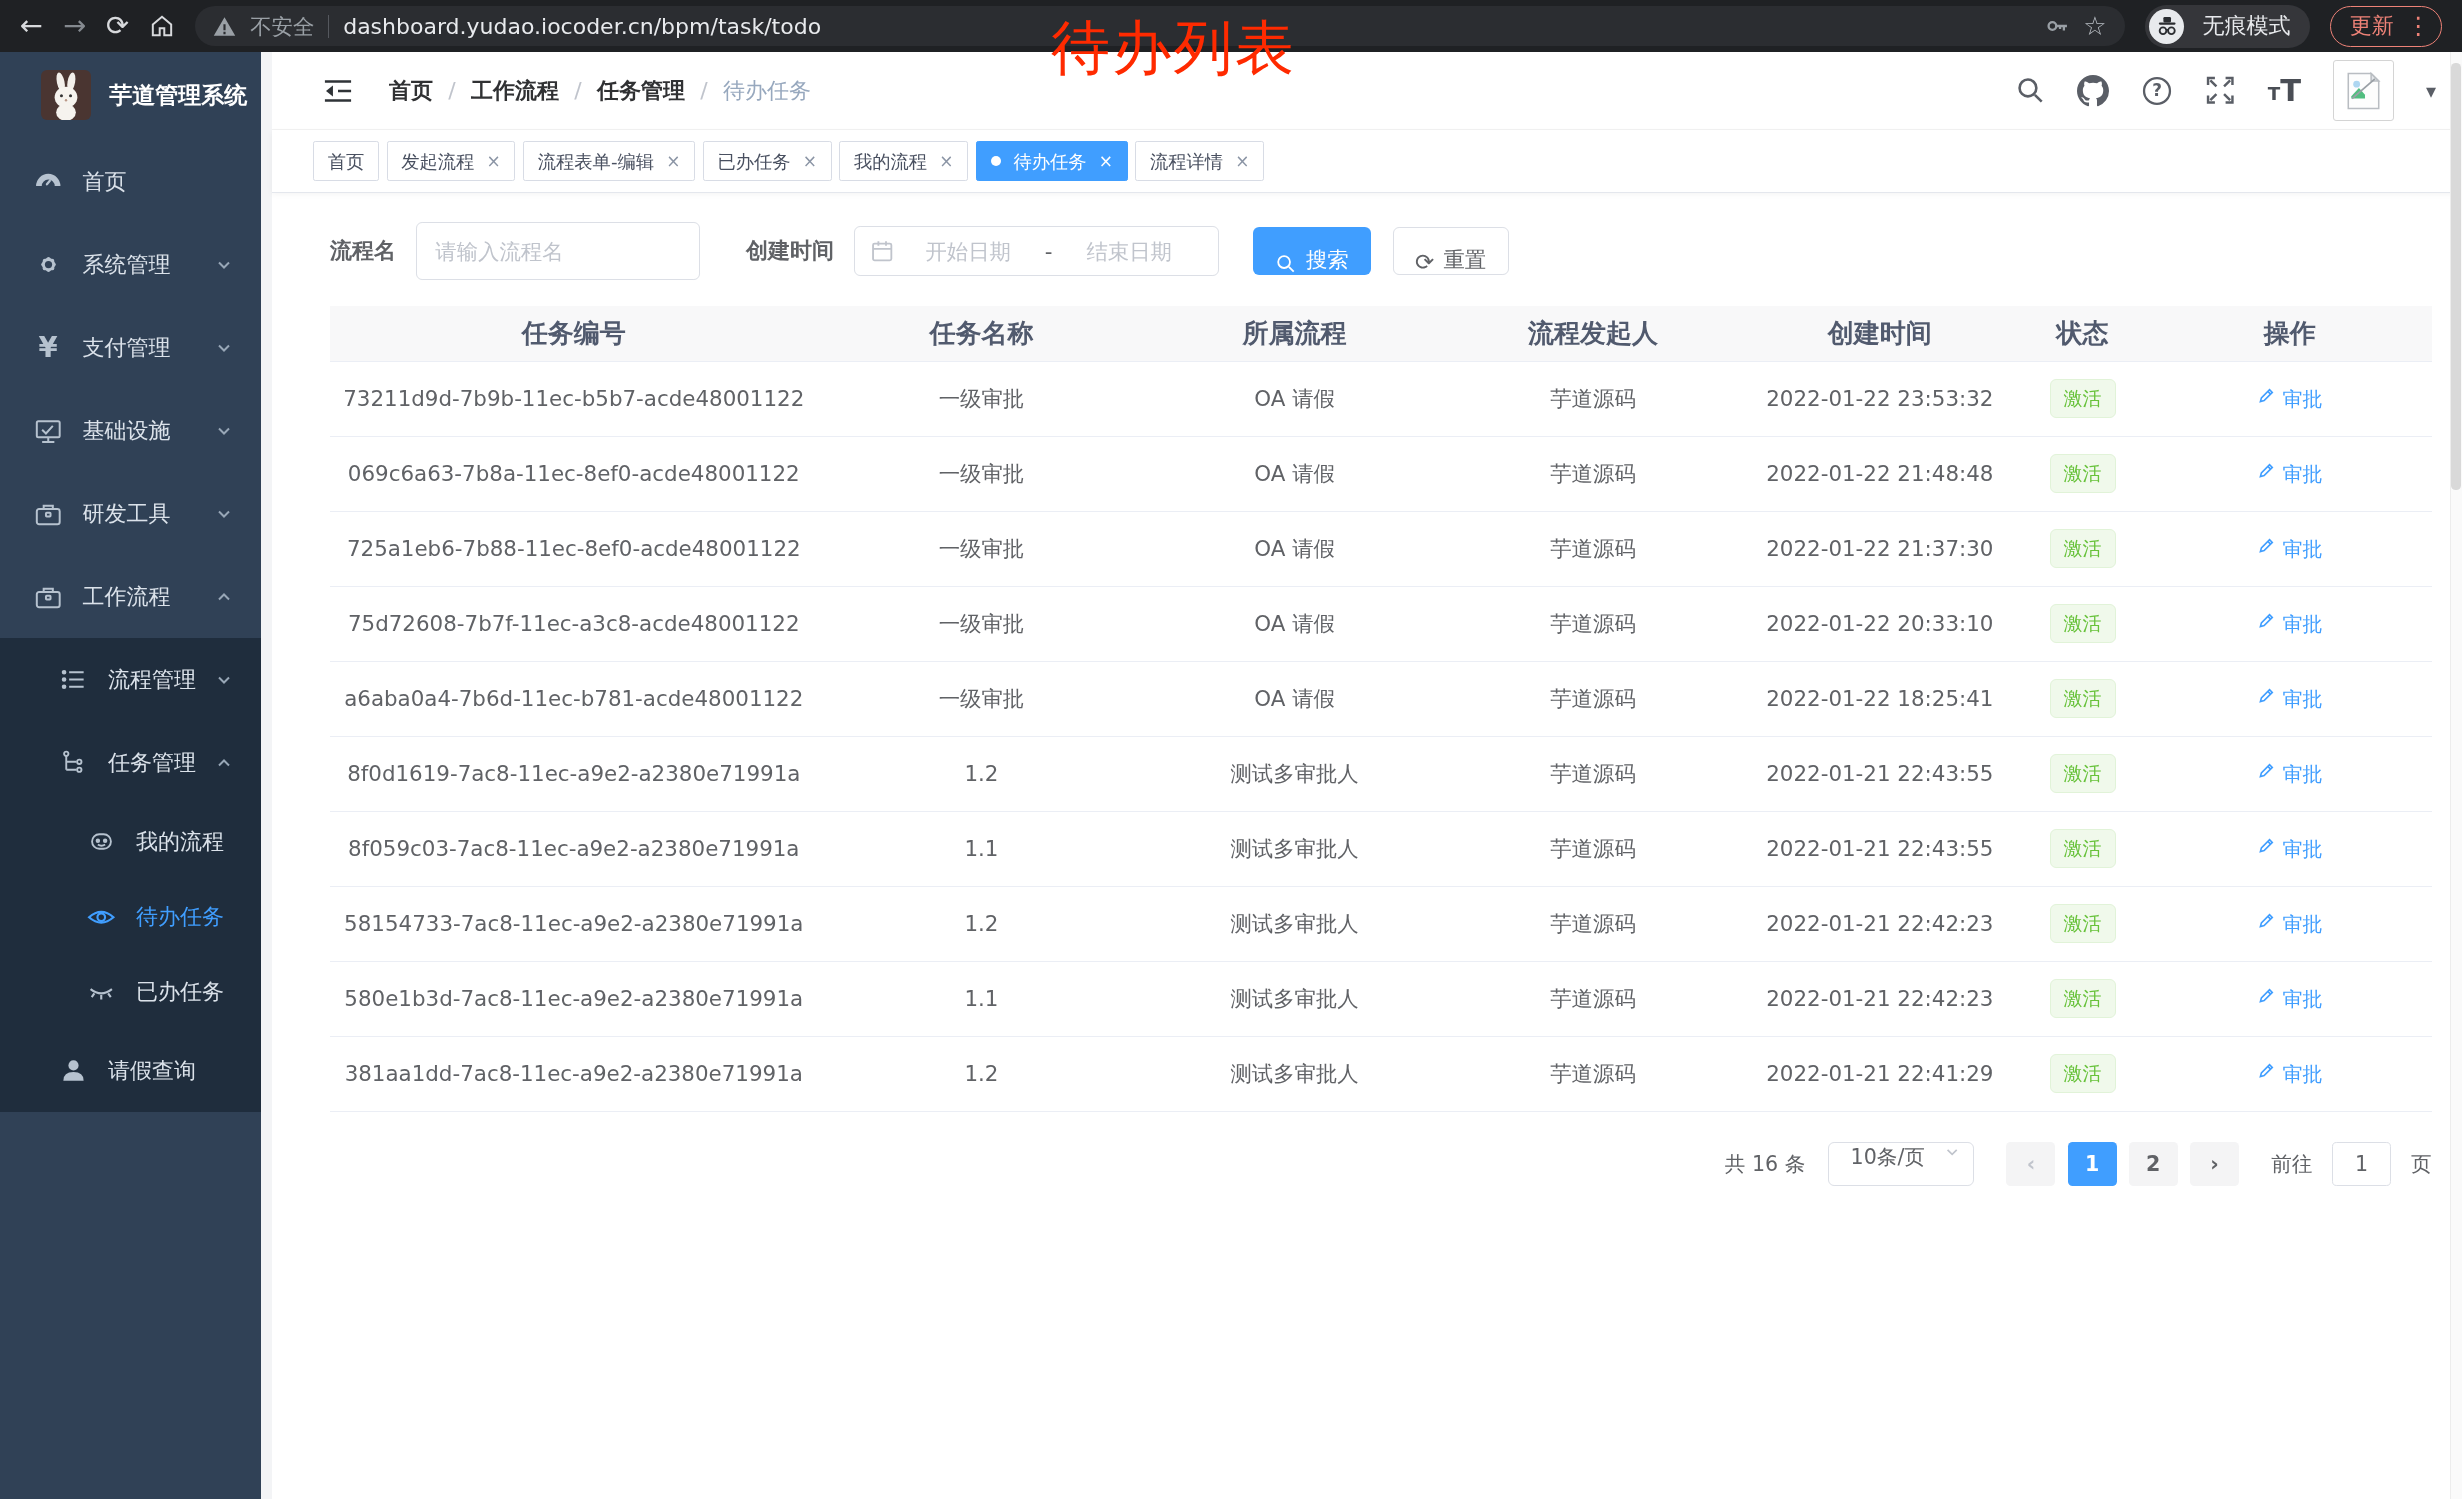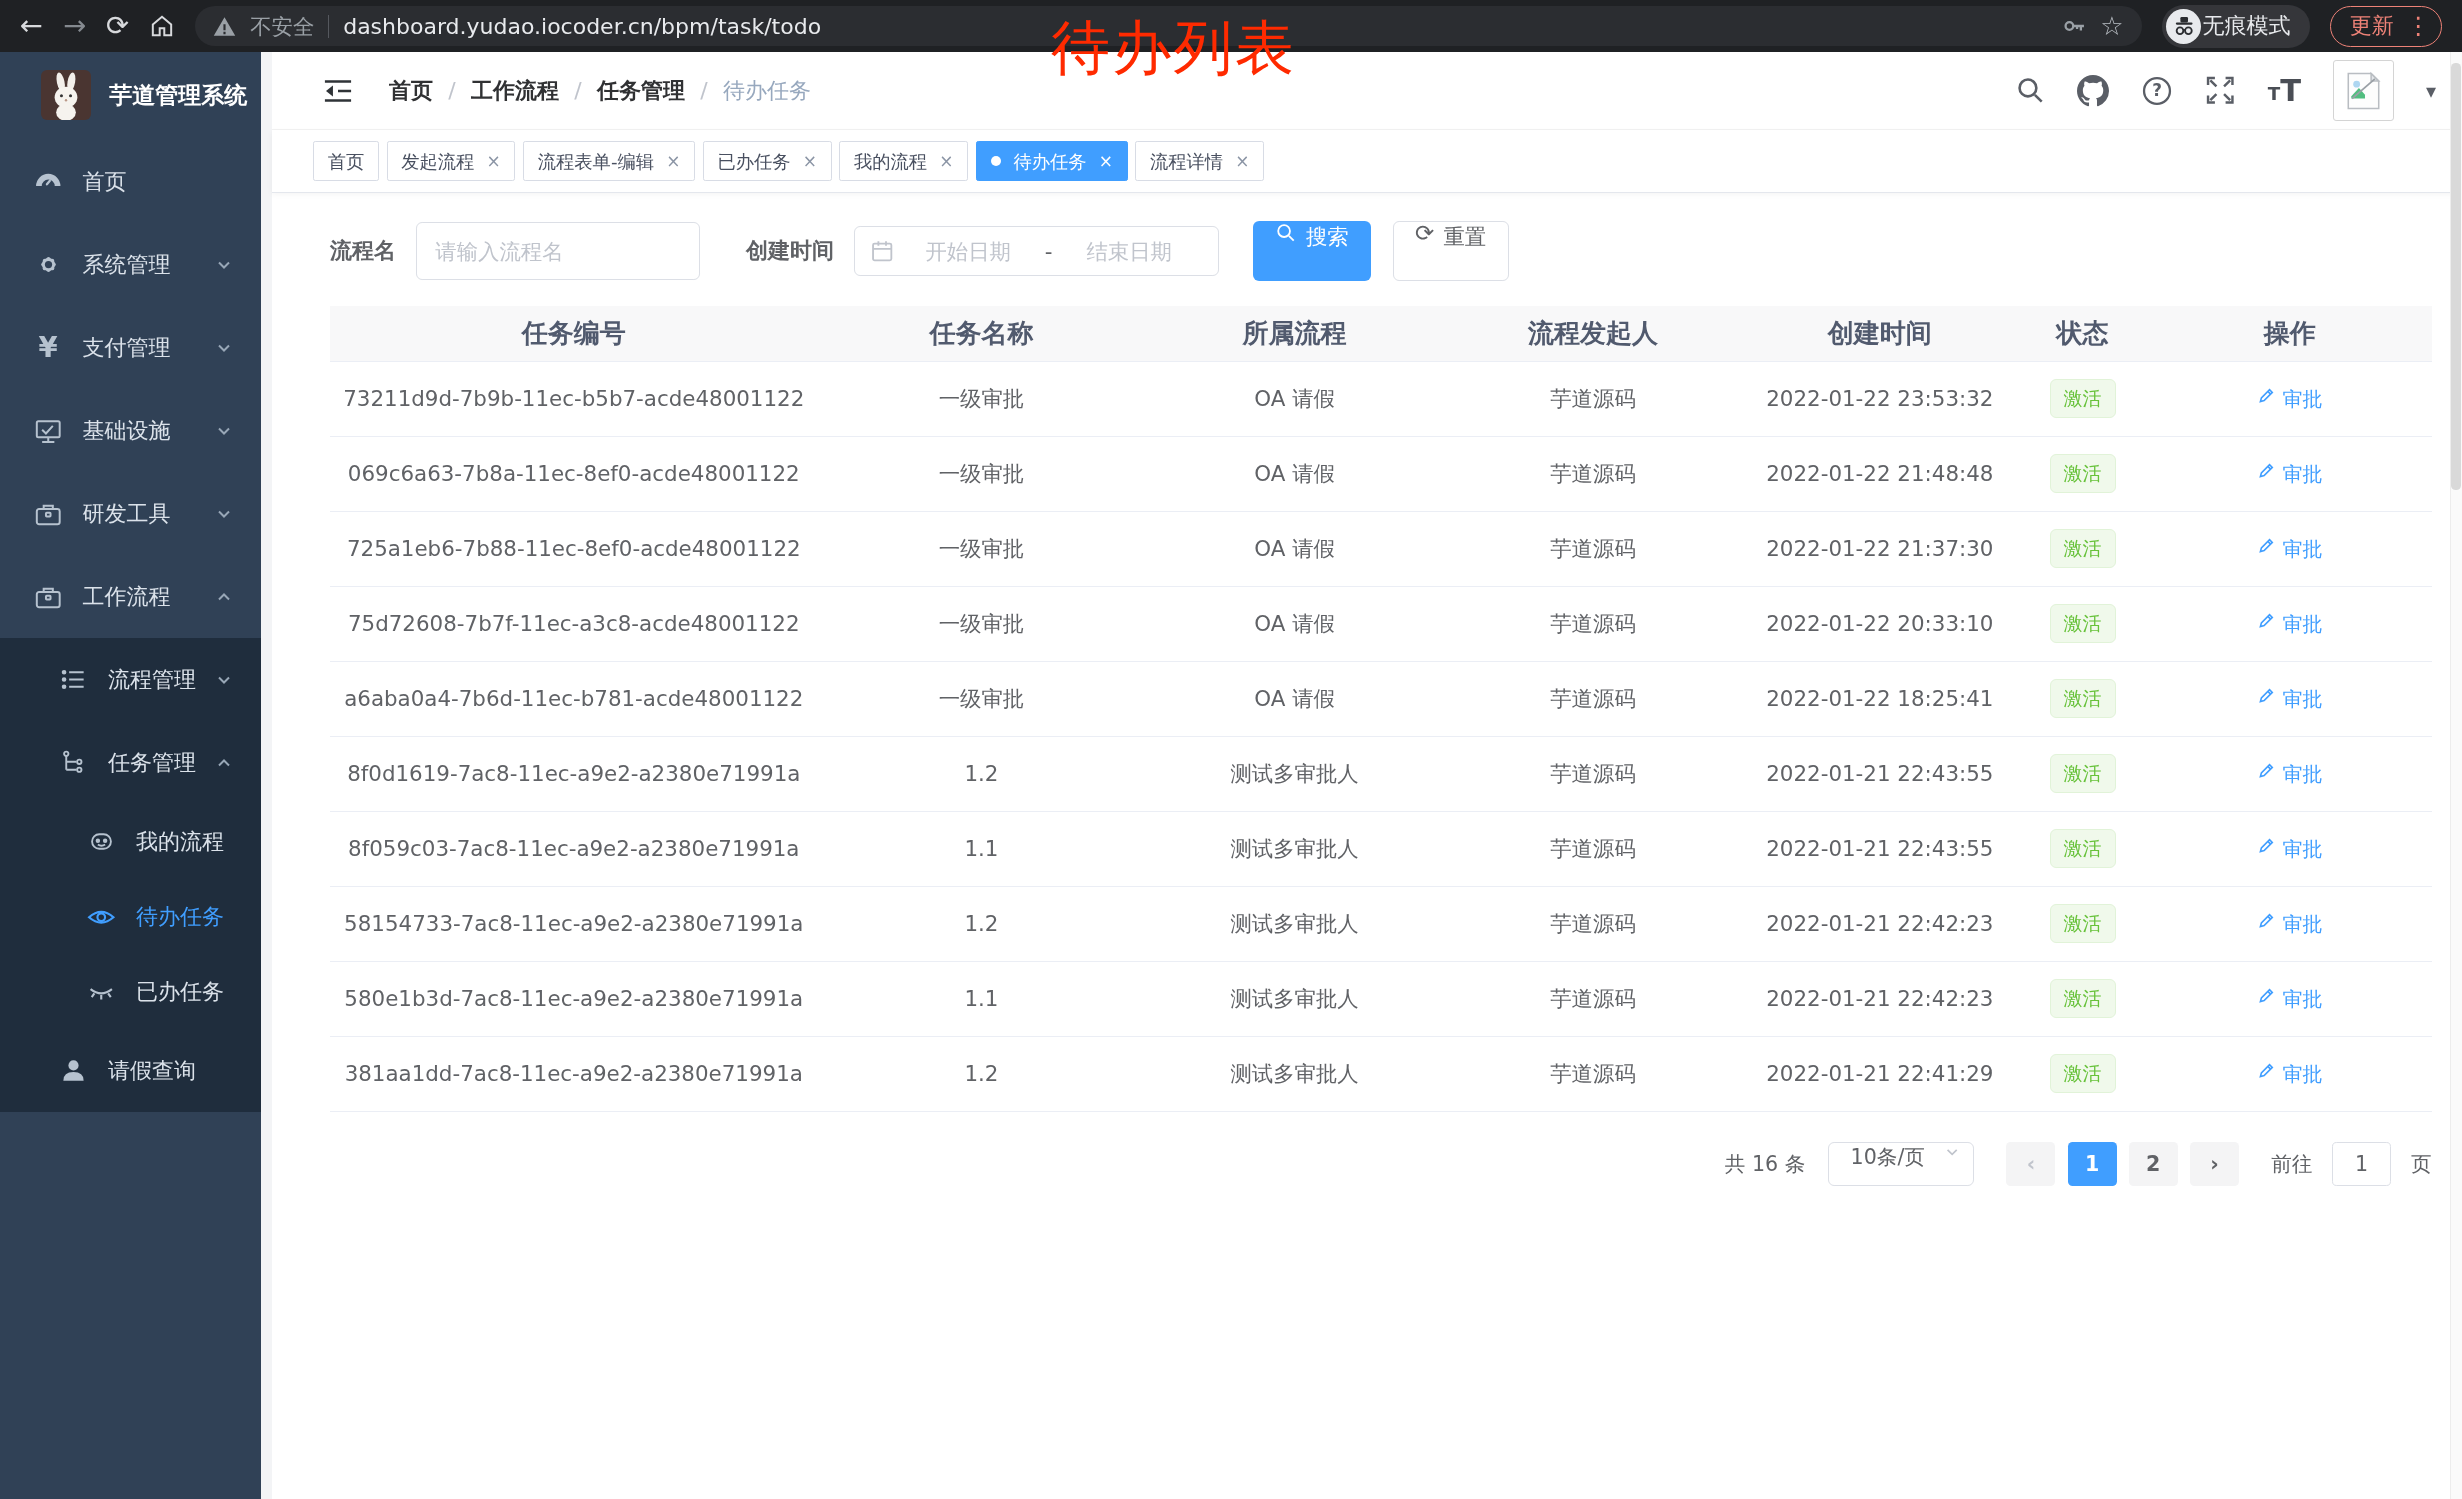--- a/index.html
+++ b/index.html
@@ -11,21 +11,21 @@
   .browser-bar{position:absolute;left:0;top:0;right:0;height:52px;background:#1f2124;
                display:flex;align-items:center;gap:20px;padding:0 20px;z-index:5}
   .nav-ic{color:#d7d9dc;font-size:27.5px;line-height:1;cursor:pointer}
   .nav-ic.dim{color:#84898f}
   .omnibox{flex:1;height:40px;background:#2b2d31;border-radius:20px;display:flex;align-items:center;
            gap:13.7px;padding:0 18.3px;min-width:0}
   .omni-sec{color:#9aa0a6;font-size:21.4px;white-space:nowrap}
   .omni-sep{width:1.5px;height:23px;background:#55585e}
   .omni-url{color:#e8eaed;font-size:22px;white-space:nowrap}
   .omni-spacer{flex:1}
-  .incog{height:43px;border-radius:21.4px;background:#35363a;display:flex;align-items:center;gap:1px;
+  .incog{height:43px;border-radius:21.4px;background:#35363a;display:flex;align-items:center;gap:18px;
          padding:0 20px 0 4.6px;color:#e8eaed;font-size:22px;white-space:nowrap}
   .incog-circ{width:35px;height:35px;border-radius:50%;background:#e8eaed;display:flex;align-items:center;justify-content:center}
   .update-pill{height:41px;border:1.5px solid #ee8277;border-radius:21.4px;color:#ee8277;display:flex;
                align-items:center;gap:12.2px;padding:0 10.7px 0 18.3px;font-size:22px;cursor:pointer;white-space:nowrap}
   .update-pill .dots{font-size:24.4px;line-height:1}
 
   
   .annotation{position:absolute;left:1051px;top:9.2px;z-index:60;font-size:59px;color:#ff2a00;
               letter-spacing:2.3px;font-weight:500;white-space:nowrap}
 
@@ -75,21 +75,21 @@
   .filter-row{display:flex;align-items:center;height:55px;margin-bottom:27.5px;font-size:22px;color:#606266}
   .f-label{font-weight:700;white-space:nowrap}
   .f-input{width:284px;height:58px;border:0.8px solid #dcdfe6;border-radius:6.1px;margin-left:20px;
            padding:0 18.3px;font-size:21.4px;color:#606266;outline:none;font-family:inherit}
   .f-input::placeholder{color:#c0c4cc}
   .f-label2{margin-left:46px}
   .date-range{width:365px;height:50px;border:0.8px solid #dcdfe6;border-radius:6.1px;margin-left:20px;
               display:flex;align-items:center;padding:0 15.3px;color:#c0c4cc;font-size:21.4px;cursor:text}
   .date-range .ph{flex:1;text-align:center}
   .date-range .dash{color:#606266;padding:0 3.1px}
-  .btn{height:60px;display:inline-flex;align-items:flex-start;gap:9.2px;border-radius:6.1px;font-size:21.4px;
+  .btn{height:48px;display:inline-flex;align-items:flex-end;gap:9.2px;border-radius:6.1px;font-size:21.4px;
        cursor:pointer;border:0.8px solid transparent;padding:0 21.4px;white-space:nowrap}
   .btn-search{margin-left:34px;background:#409eff;color:#fff}
   .btn-reset{margin-left:21.4px;background:#fff;color:#606266;border-color:#dcdfe6}
   .reset-ic{font-size:23px;line-height:1}
 
   table{width:100%;border-collapse:collapse;table-layout:fixed}
   thead th{background:#f8f8f9;color:#515a6e;font-weight:700;font-size:26px;height:55px;text-align:center;
            padding:0;border-bottom:0.8px solid #ebeef5}
   tbody td{height:75px;border-bottom:0.8px solid #ebeef5;color:#606266;font-size:21.4px;text-align:center;
            padding:0;white-space:nowrap;overflow:hidden;text-overflow:ellipsis}

